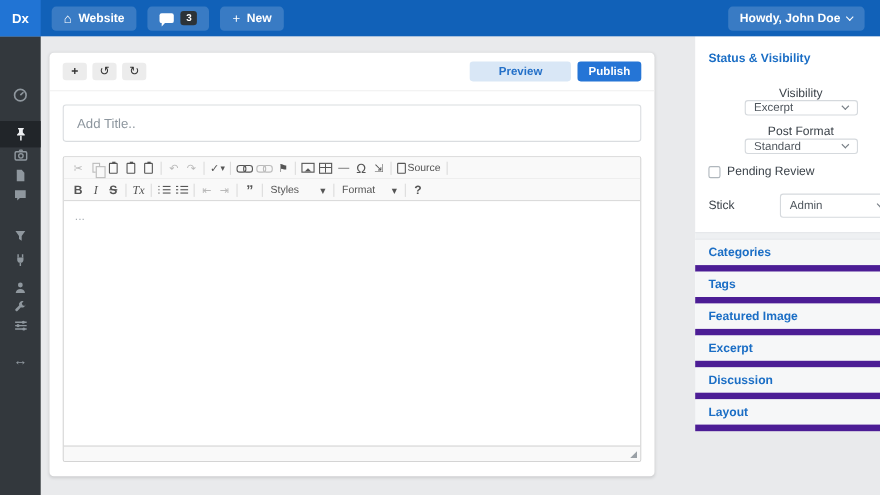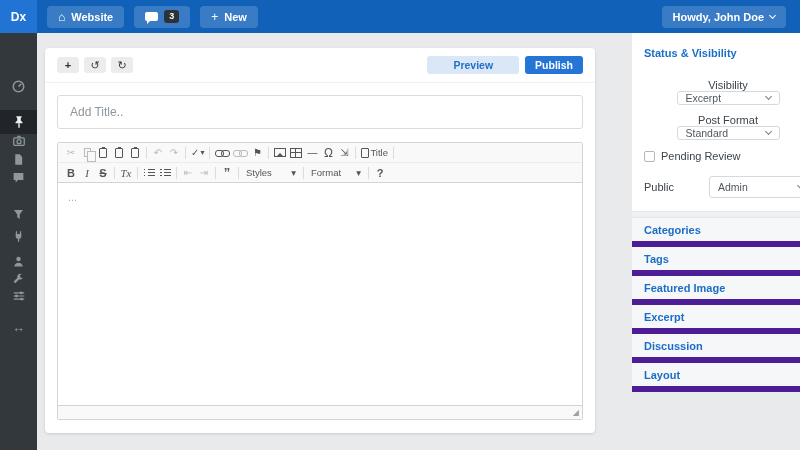--- a/index.html
+++ b/index.html
@@ -238,21 +238,21 @@
             </span>
           <span class="tbtn">
               <span class="ic-table"></span>
             </span>
           <span class="tbtn">―</span>
           <span class="tbtn" style="font-size:12px">Ω</span>
           <span class="tbtn">⇲</span>
           <span class="sep"></span>
           <span class="tbtn">
               <span class="ic-page"></span>
-              <span class="small-label">Title</span>
+              <span class="small-label">Source</span>
             </span>
           <span class="sep"></span>
         </div>
 
         <div class="tb row2">
           <span class="tbtn b">B</span>
           <span class="tbtn i">I</span>
           <span class="tbtn s">S</span>
           <span class="sep"></span>
           <span class="tbtn i">Tx</span>
@@ -313,21 +313,21 @@
     </div>
 
     <div class="checks">
       <div class="chk-row">
         <span class="chk-box"></span>
         <span class="chk-label">Pending Review</span>
       </div>
     </div>
 
     <div class="prow f3">
-      <span class="plabel">Public</span>
+      <span class="plabel">Stick</span>
       <div class="sel">
         <span>Admin</span>
         <span class="chev gray"></span>
       </div>
     </div>
 
     <div class="pdivider"></div>
 
     <div class="acc-row">Categories</div>
     <div class="acc-row">Tags</div>

